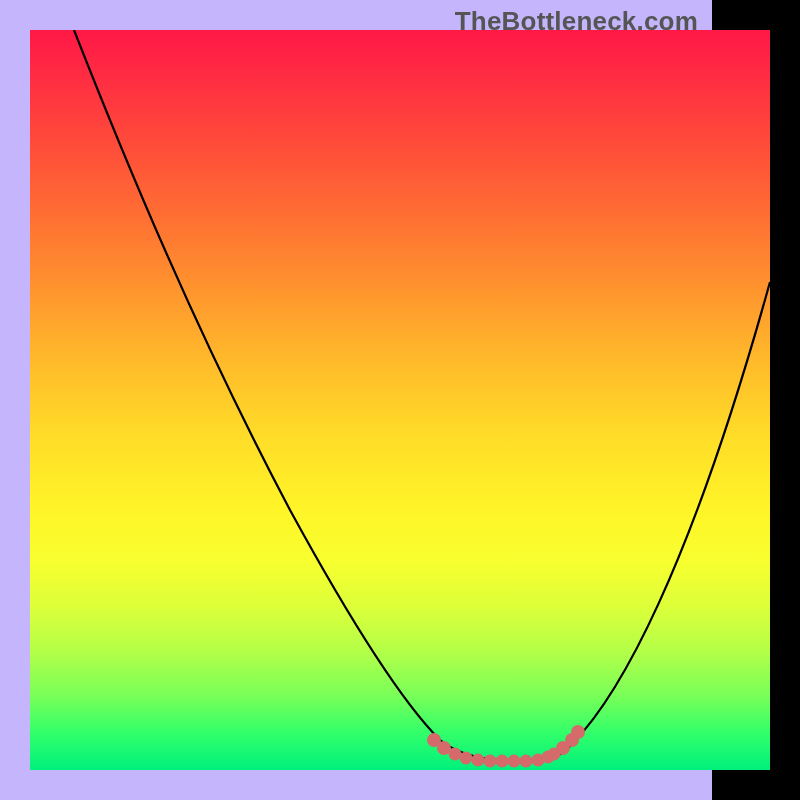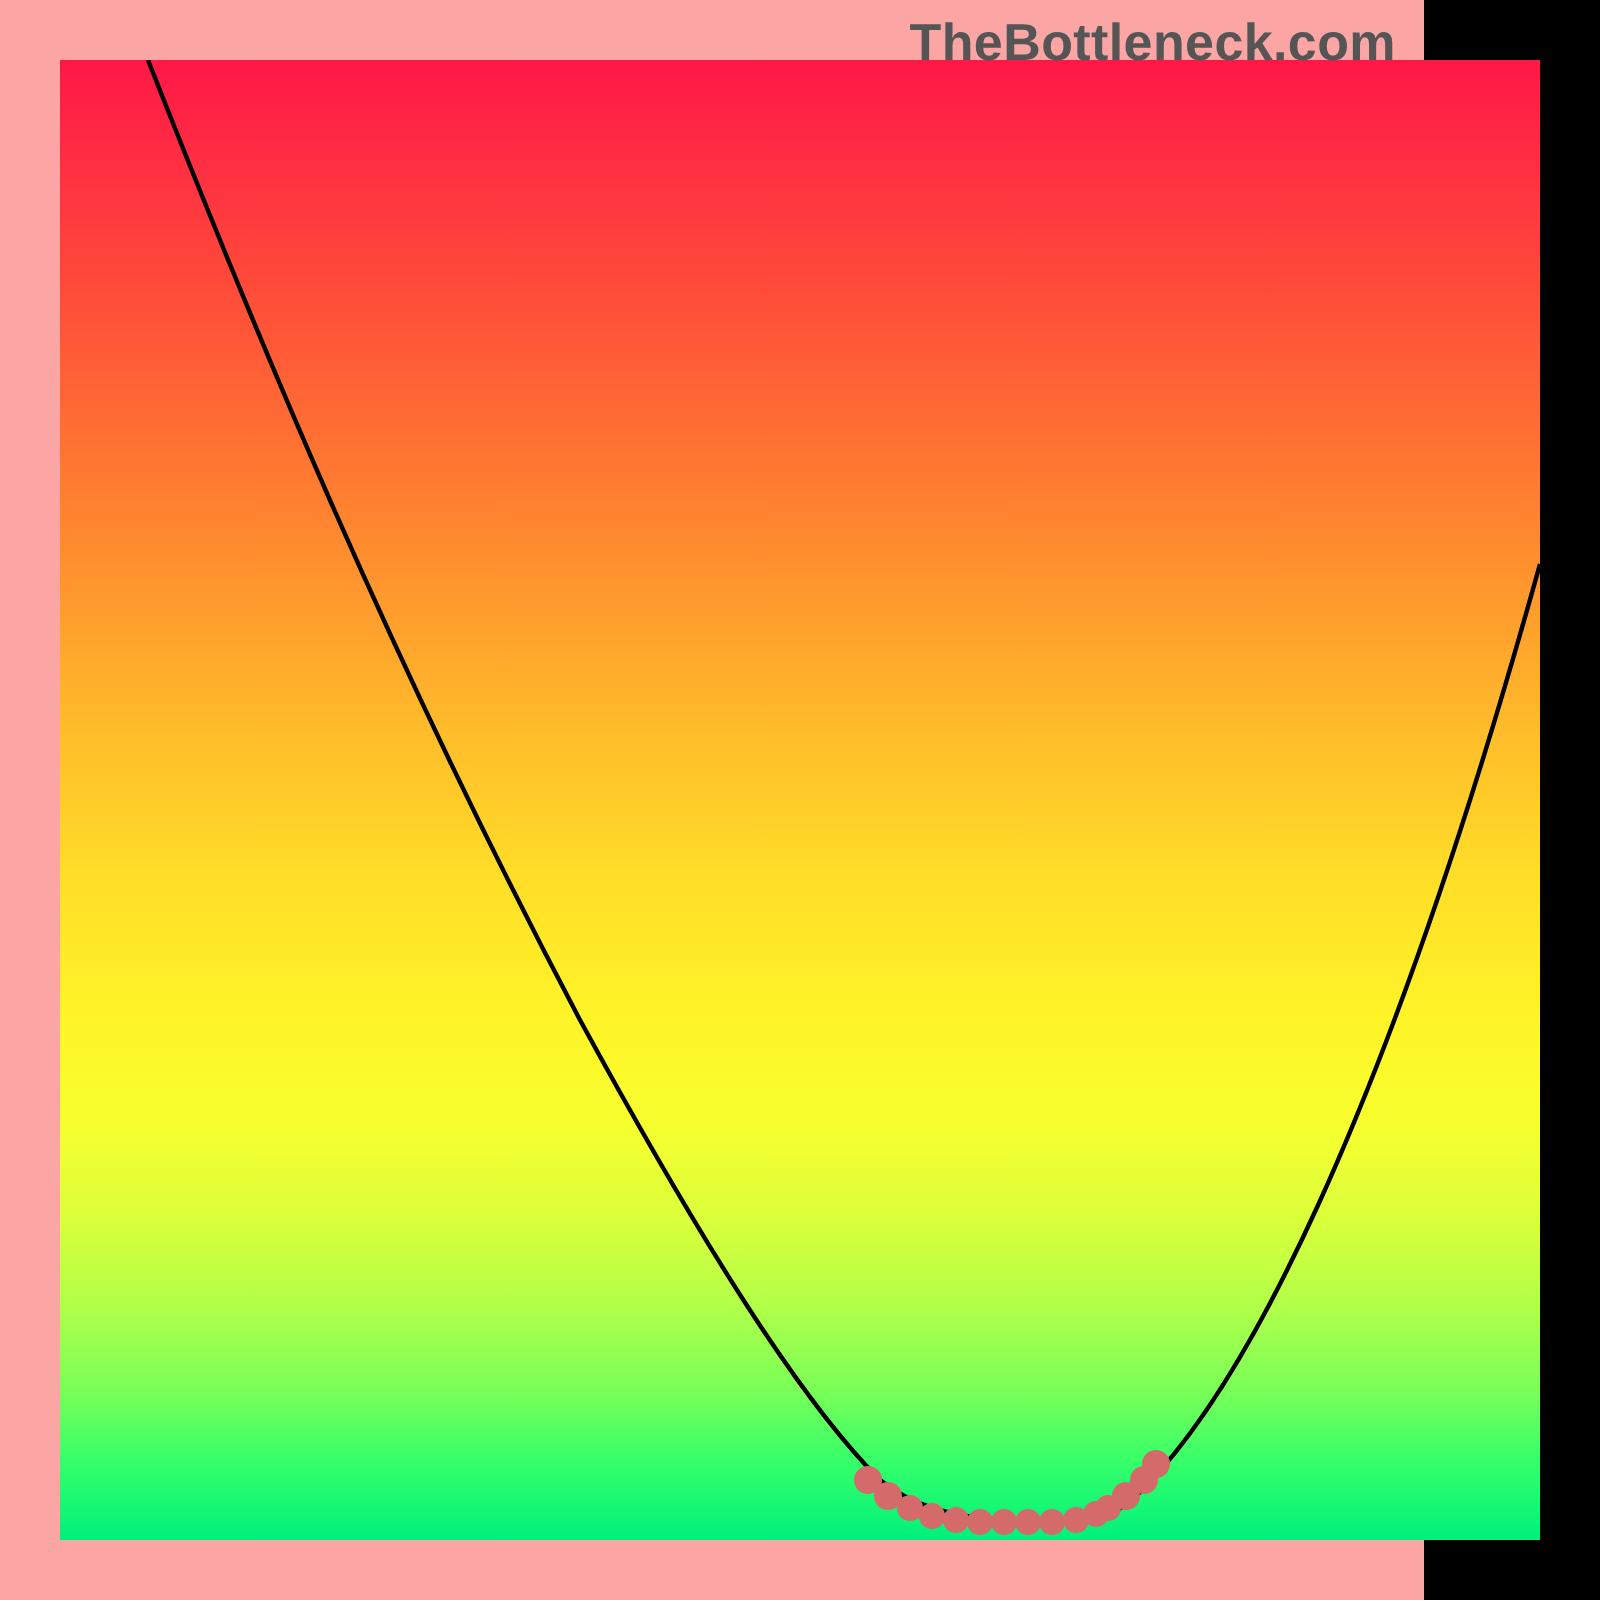--- a/index.html
+++ b/index.html
@@ -9,21 +9,21 @@
     height: 800px;
     background: #000;
     overflow: hidden;
     font-family: Arial, Helvetica, sans-serif;
   }
 
   .stage {
     position: relative;
     width: 712px;
     height: 800px;
-    background: #fca5a5;
+    background: #c4b5fd;
   }
 
   .watermark {
     position: absolute;
     top: 6px;
     right: 14px;
     color: #555555;
     font-size: 26px;
     font-weight: 600;
     letter-spacing: 0.2px;

